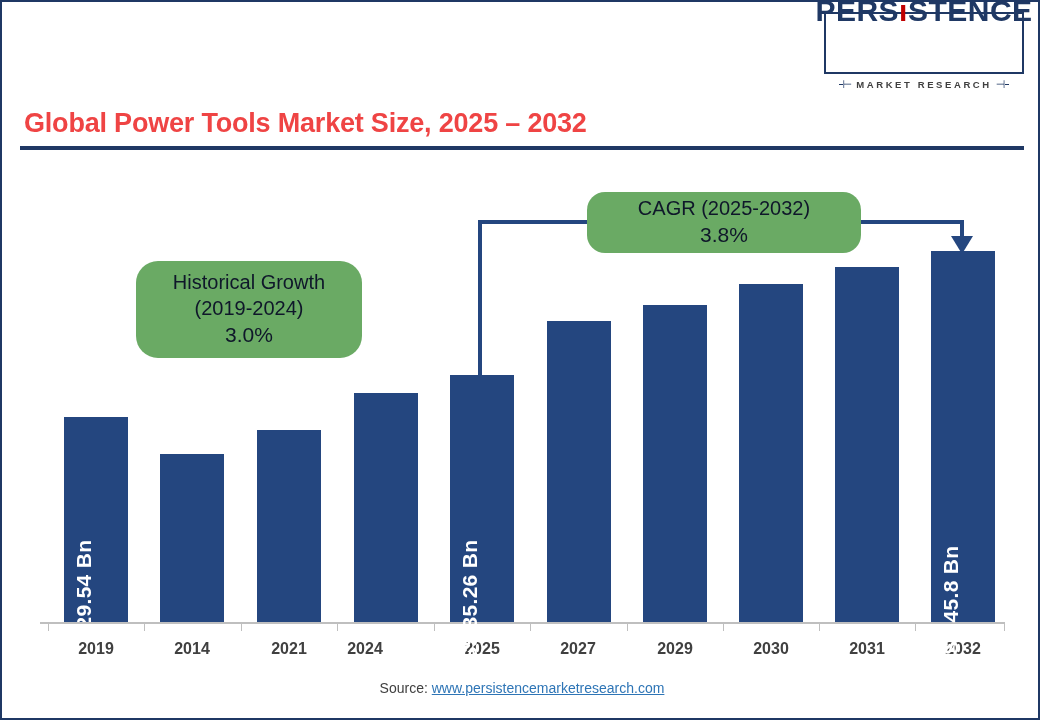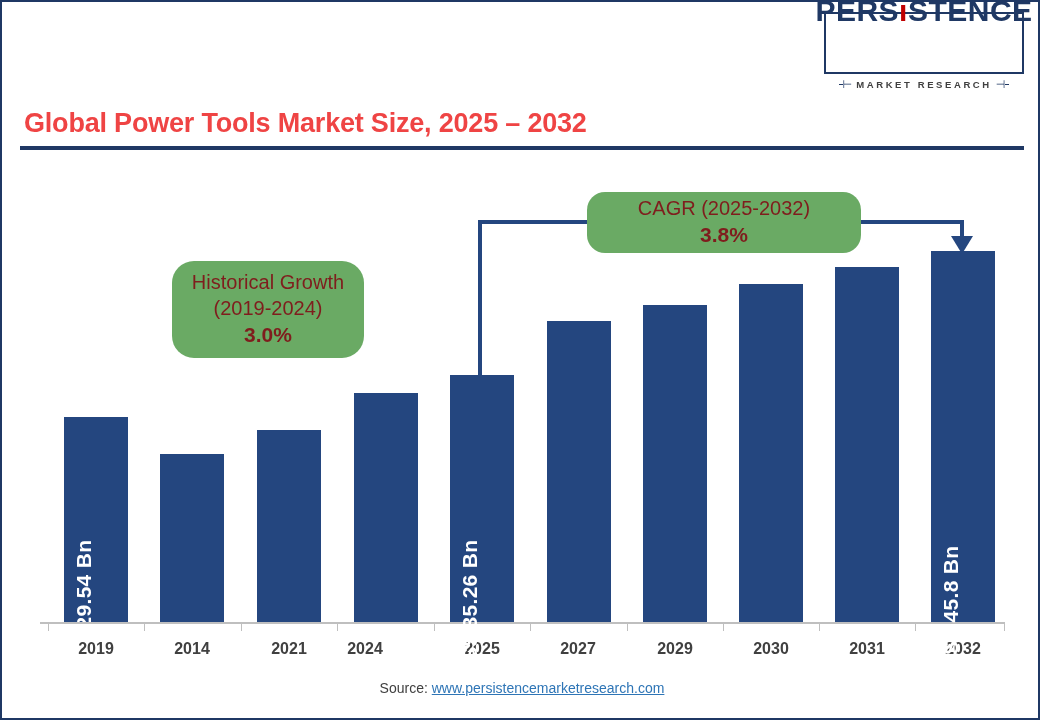--- a/index.html
+++ b/index.html
@@ -139,42 +139,41 @@
     font-size: 16px;
     font-weight: bold;
     color: #404040;
   }
 
   
   .callout {
     position: absolute;
     background: #6aaa64;
     border-radius: 22px;
-    color: #7f1d1d;
+    color: #0f172a;
     text-align: center;
     display: flex;
     flex-direction: column;
     align-items: center;
     justify-content: center;
     line-height: 1.28;
   }
   .callout .line {
     font-size: 20px;
     font-weight: normal;
   }
   .callout .value {
     font-size: 21px;
-    font-weight: bold;
+    font-weight: normal;
   }
   #callout-historical {
     left: 134px;
     top: 259px;
-    width: 192px;
+    width: 226px;
     height: 97px;
-    margin-left: 36px;
   }
   #callout-cagr {
     left: 585px;
     top: 190px;
     width: 274px;
     height: 61px;
     border-radius: 18px;
     z-index: 5;
   }
 

